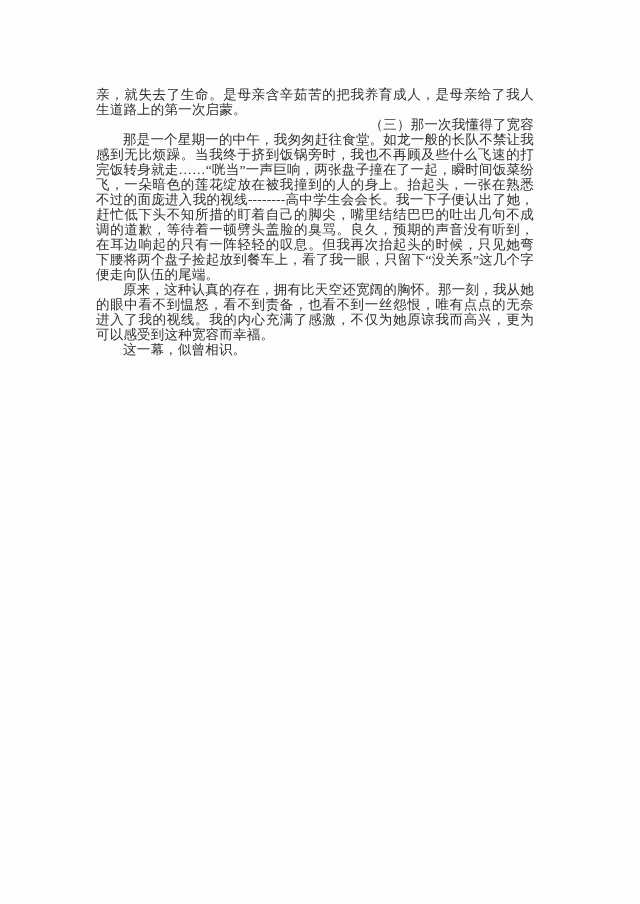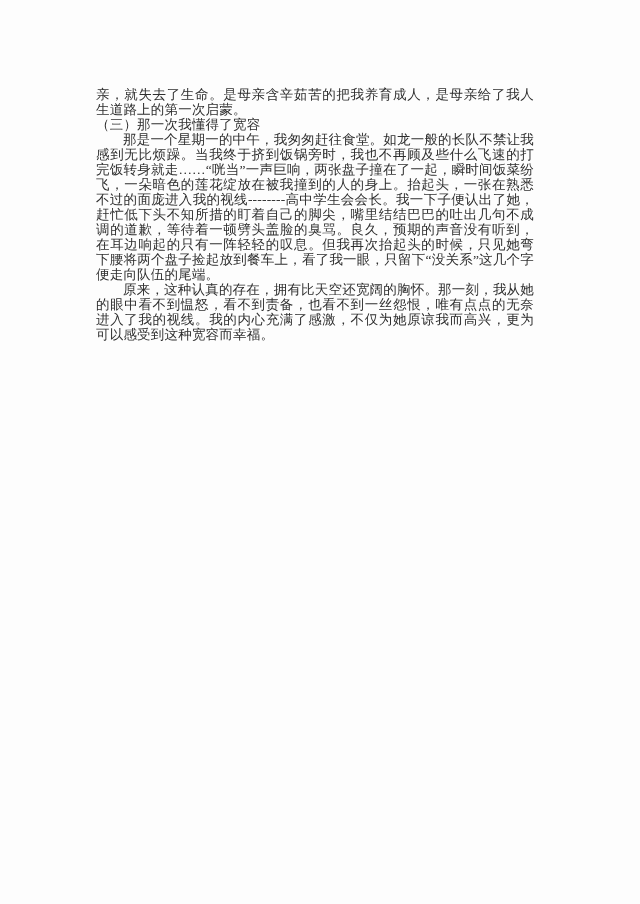--- a/index.html
+++ b/index.html
@@ -32,27 +32,28 @@
   }
   .text-block p {
     margin: 0;
     padding: 0;
     text-indent: 0;
   }
   .text-block p.indent {
     text-indent: 2em;
   }
   .text-block p.heading {
-    text-align: left;
+    text-align: right;
     text-indent: 0;
   }
 </style>
 </head>
 <body>
 
 <div class="page">
   <div class="text-block">
     <p>亲，就失去了生命。是母亲含辛茹苦的把我养育成人，是母亲给了我人生道路上的第一次启蒙。</p>
     <p class="heading">（三）那一次我懂得了宽容</p>
     <p class="indent">那是一个星期一的中午，我匆匆赶往食堂。如龙一般的长队不禁让我感到无比烦躁。当我终于挤到饭锅旁时，我也不再顾及些什么飞速的打完饭转身就走……“咣当”一声巨响，两张盘子撞在了一起，瞬时间饭菜纷飞，一朵暗色的莲花绽放在被我撞到的人的身上。抬起头，一张在熟悉不过的面庞进入我的视线--------高中学生会会长。我一下子便认出了她，赶忙低下头不知所措的盯着自己的脚尖，嘴里结结巴巴的吐出几句不成调的道歉，等待着一顿劈头盖脸的臭骂。良久，预期的声音没有听到，在耳边响起的只有一阵轻轻的叹息。但我再次抬起头的时候，只见她弯下腰将两个盘子捡起放到餐车上，看了我一眼，只留下“没关系”这几个字便走向队伍的尾端。</p>
     <p class="indent">原来，这种认真的存在，拥有比天空还宽阔的胸怀。那一刻，我从她的眼中看不到愠怒，看不到责备，也看不到一丝怨恨，唯有点点的无奈进入了我的视线。我的内心充满了感激，不仅为她原谅我而高兴，更为可以感受到这种宽容而幸福。</p>
+    <p class="indent">这一幕，似曾相识。</p>
   </div>
 </div>
 
 </body></html>

